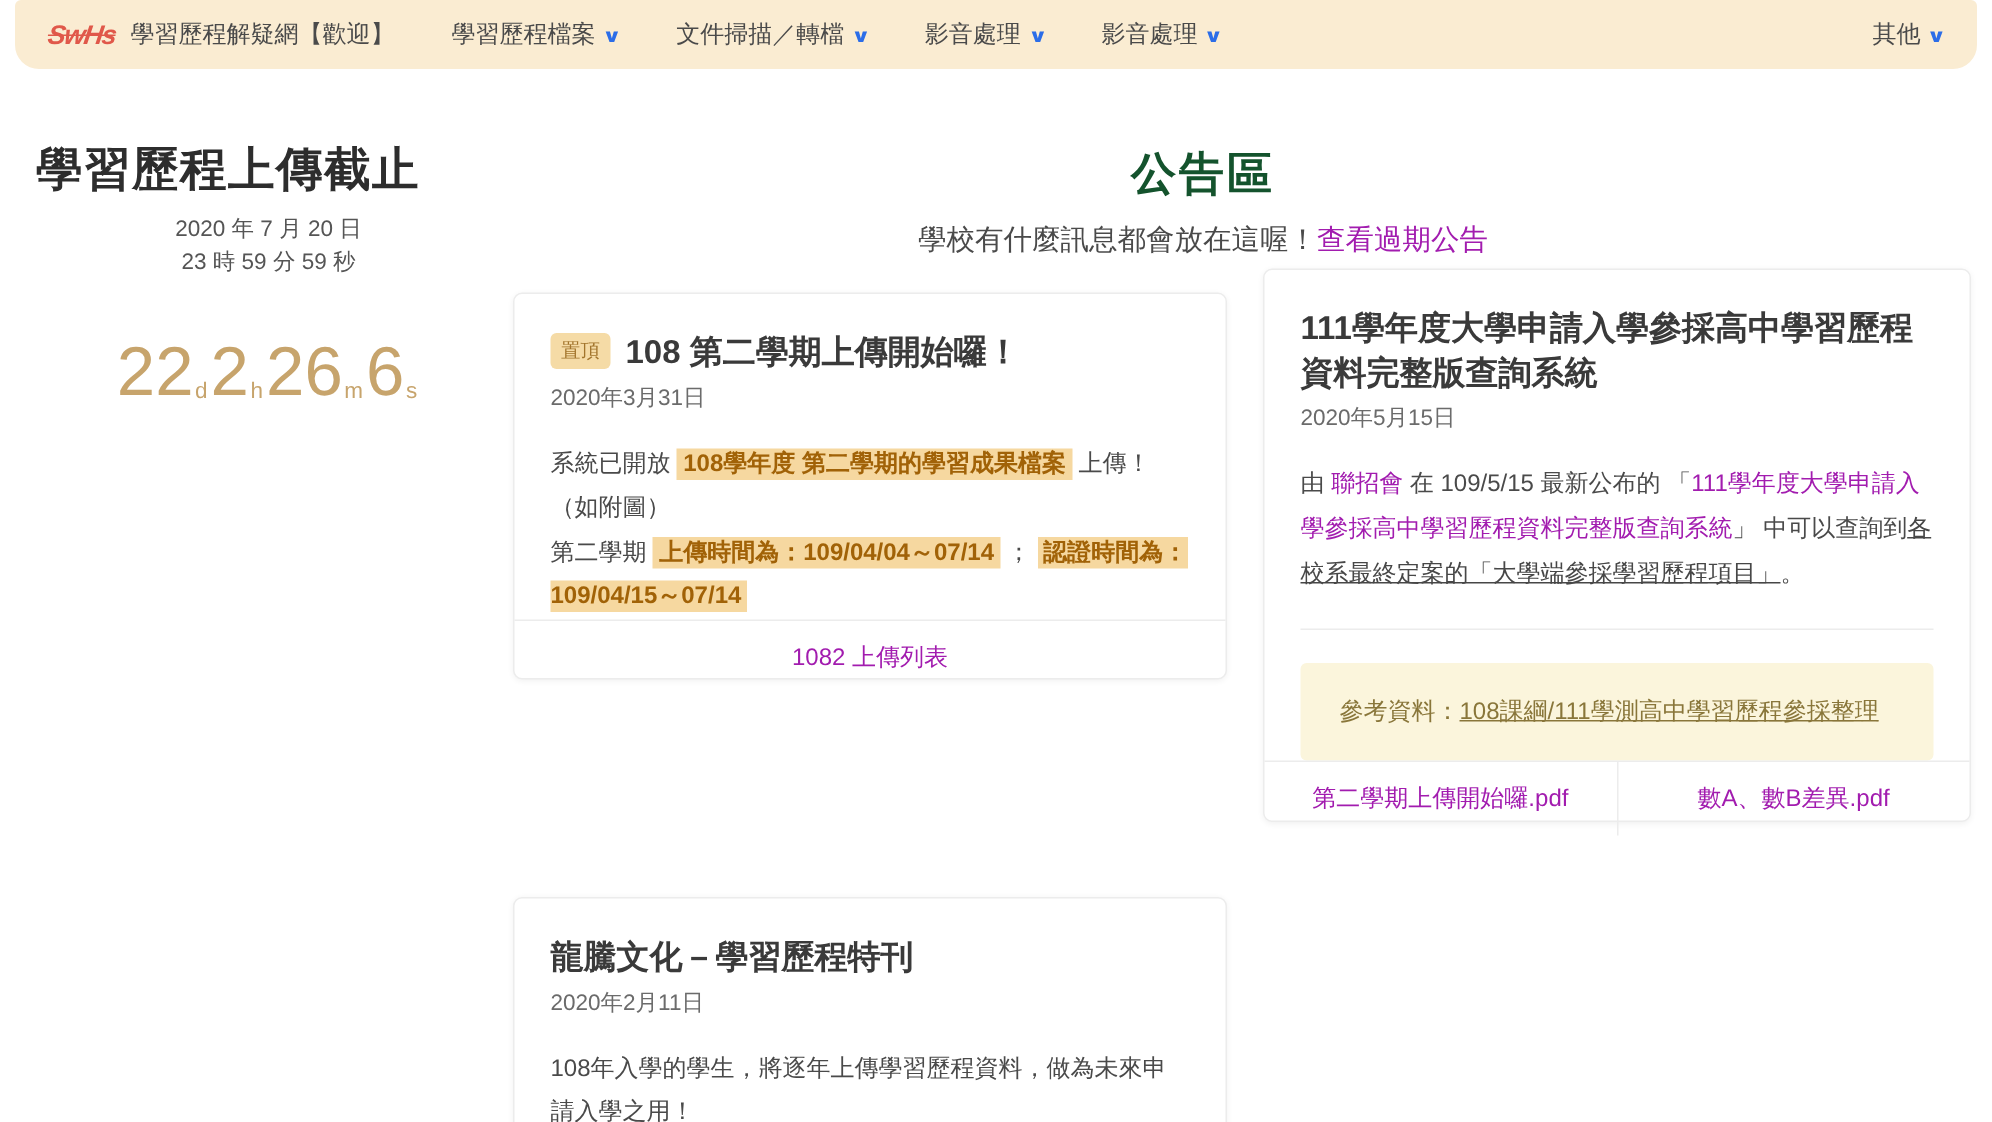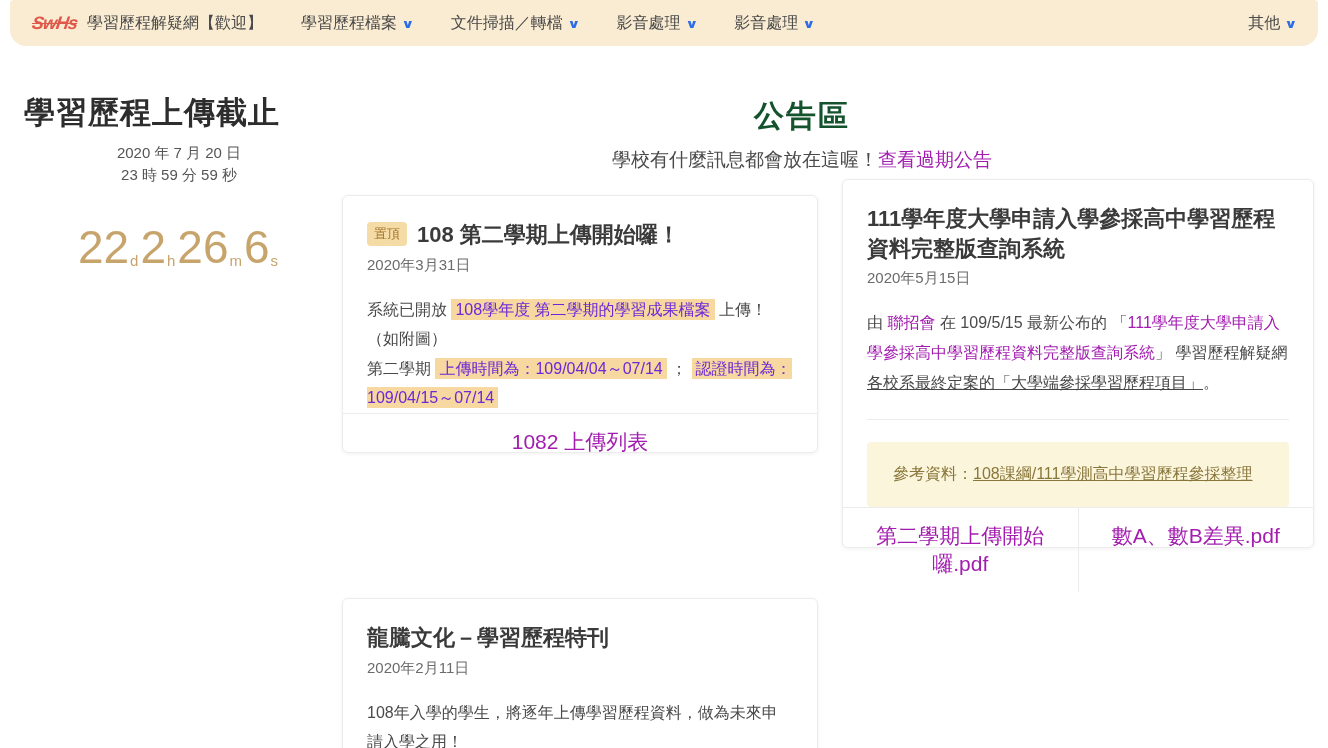--- a/index.html
+++ b/index.html
@@ -36,29 +36,29 @@
   a.blue, .blue-link { color:#a21caf; text-decoration:none; cursor:pointer; }
   
   .card {
     position:absolute; background:#fff; border:1px solid #ececec; border-radius:6px;
     box-shadow:0 1px 4px rgba(0,0,0,0.06); display:flex; flex-direction:column;
   }
   .card-body { padding:24px 24px 0 24px; }
   .card h2 { color:#3a3a3a; font-size:22px; font-weight:bold; line-height:1.35; }
   .card .date { color:#6b6b6b; font-size:15px; margin-top:6px; }
   .card p { font-size:16px; line-height:1.85; color:#4a4a4a; margin-top:20px; }
-  .hl { background:#f6d8a0; font-weight:normal; color:#6d28d9; padding:2px 4px; }
+  .hl { background:#f6d8a0; font-weight:bold; color:#a16207; padding:2px 4px; }
   .badge {
     display:inline-block; background:#f5dba6; color:#a2742c; font-size:13px;
     padding:3px 7px; border-radius:4px; vertical-align:4px; margin-right:10px; font-weight:normal;
   }
   .card-footer {
     margin-top:auto; border-top:1px solid #ececec; display:flex; text-align:center;
   }
-  .card-footer .f-cell { flex:1; padding:14px 6px; font-size:21px; }
+  .card-footer .f-cell { flex:1; padding:14px 6px; font-size:16px; }
   .card-footer .f-cell + .f-cell { border-left:1px solid #ececec; }
   .u-link { color:#474747; text-decoration:underline; cursor:pointer; }
   .hr-light { border:none; border-top:1px solid #ececec; margin:22px 0 0 0; }
   .ref-box {
     margin-top:22px; background:#fbf5dc; border-radius:4px; padding:22px 26px;
     font-size:16px; color:#89763a;
   }
   .ref-box a { color:#89763a; text-decoration:underline; cursor:pointer; }
   #card-1 { left:342px; top:179px; width:476px; height:258px;margin-top:16px; }
   #card-2 { left:842px; top:179px; width:472px; height:369px; }
@@ -135,21 +135,21 @@
       <span class="blue-link">1082 上傳列表</span>
     </div>
   </div>
 </article>
 
 <article class="card" id="card-2">
   <div class="card-body">
     <h2>111學年度大學申請入學參採高中學習歷程資料完整版查詢系統</h2>
     <div class="date">2020年5月15日</div>
     <p>
-      <span>由 </span><span class="blue-link">聯招會</span><span> 在 109/5/15 最新公布的 「</span><span class="blue-link">111學年度大學申請入學參採高中學習歷程資料完整版查詢系統</span><span>」 學習歷程解疑網</span><span class="u-link">各校系最終定案的「大學端參採學習歷程項目」</span><span>。</span>
+      <span>由 </span><span class="blue-link">聯招會</span><span> 在 109/5/15 最新公布的 「</span><span class="blue-link">111學年度大學申請入學參採高中學習歷程資料完整版查詢系統</span><span>」 中可以查詢到</span><span class="u-link">各校系最終定案的「大學端參採學習歷程項目」</span><span>。</span>
     </p>
     <hr class="hr-light">
     <div class="ref-box">
       <span>參考資料：</span><a>108課綱/111學測高中學習歷程參採整理</a>
     </div>
   </div>
   <div class="card-footer">
     <div class="f-cell">
       <span class="blue-link">第二學期上傳開始囉.pdf</span>
     </div>

